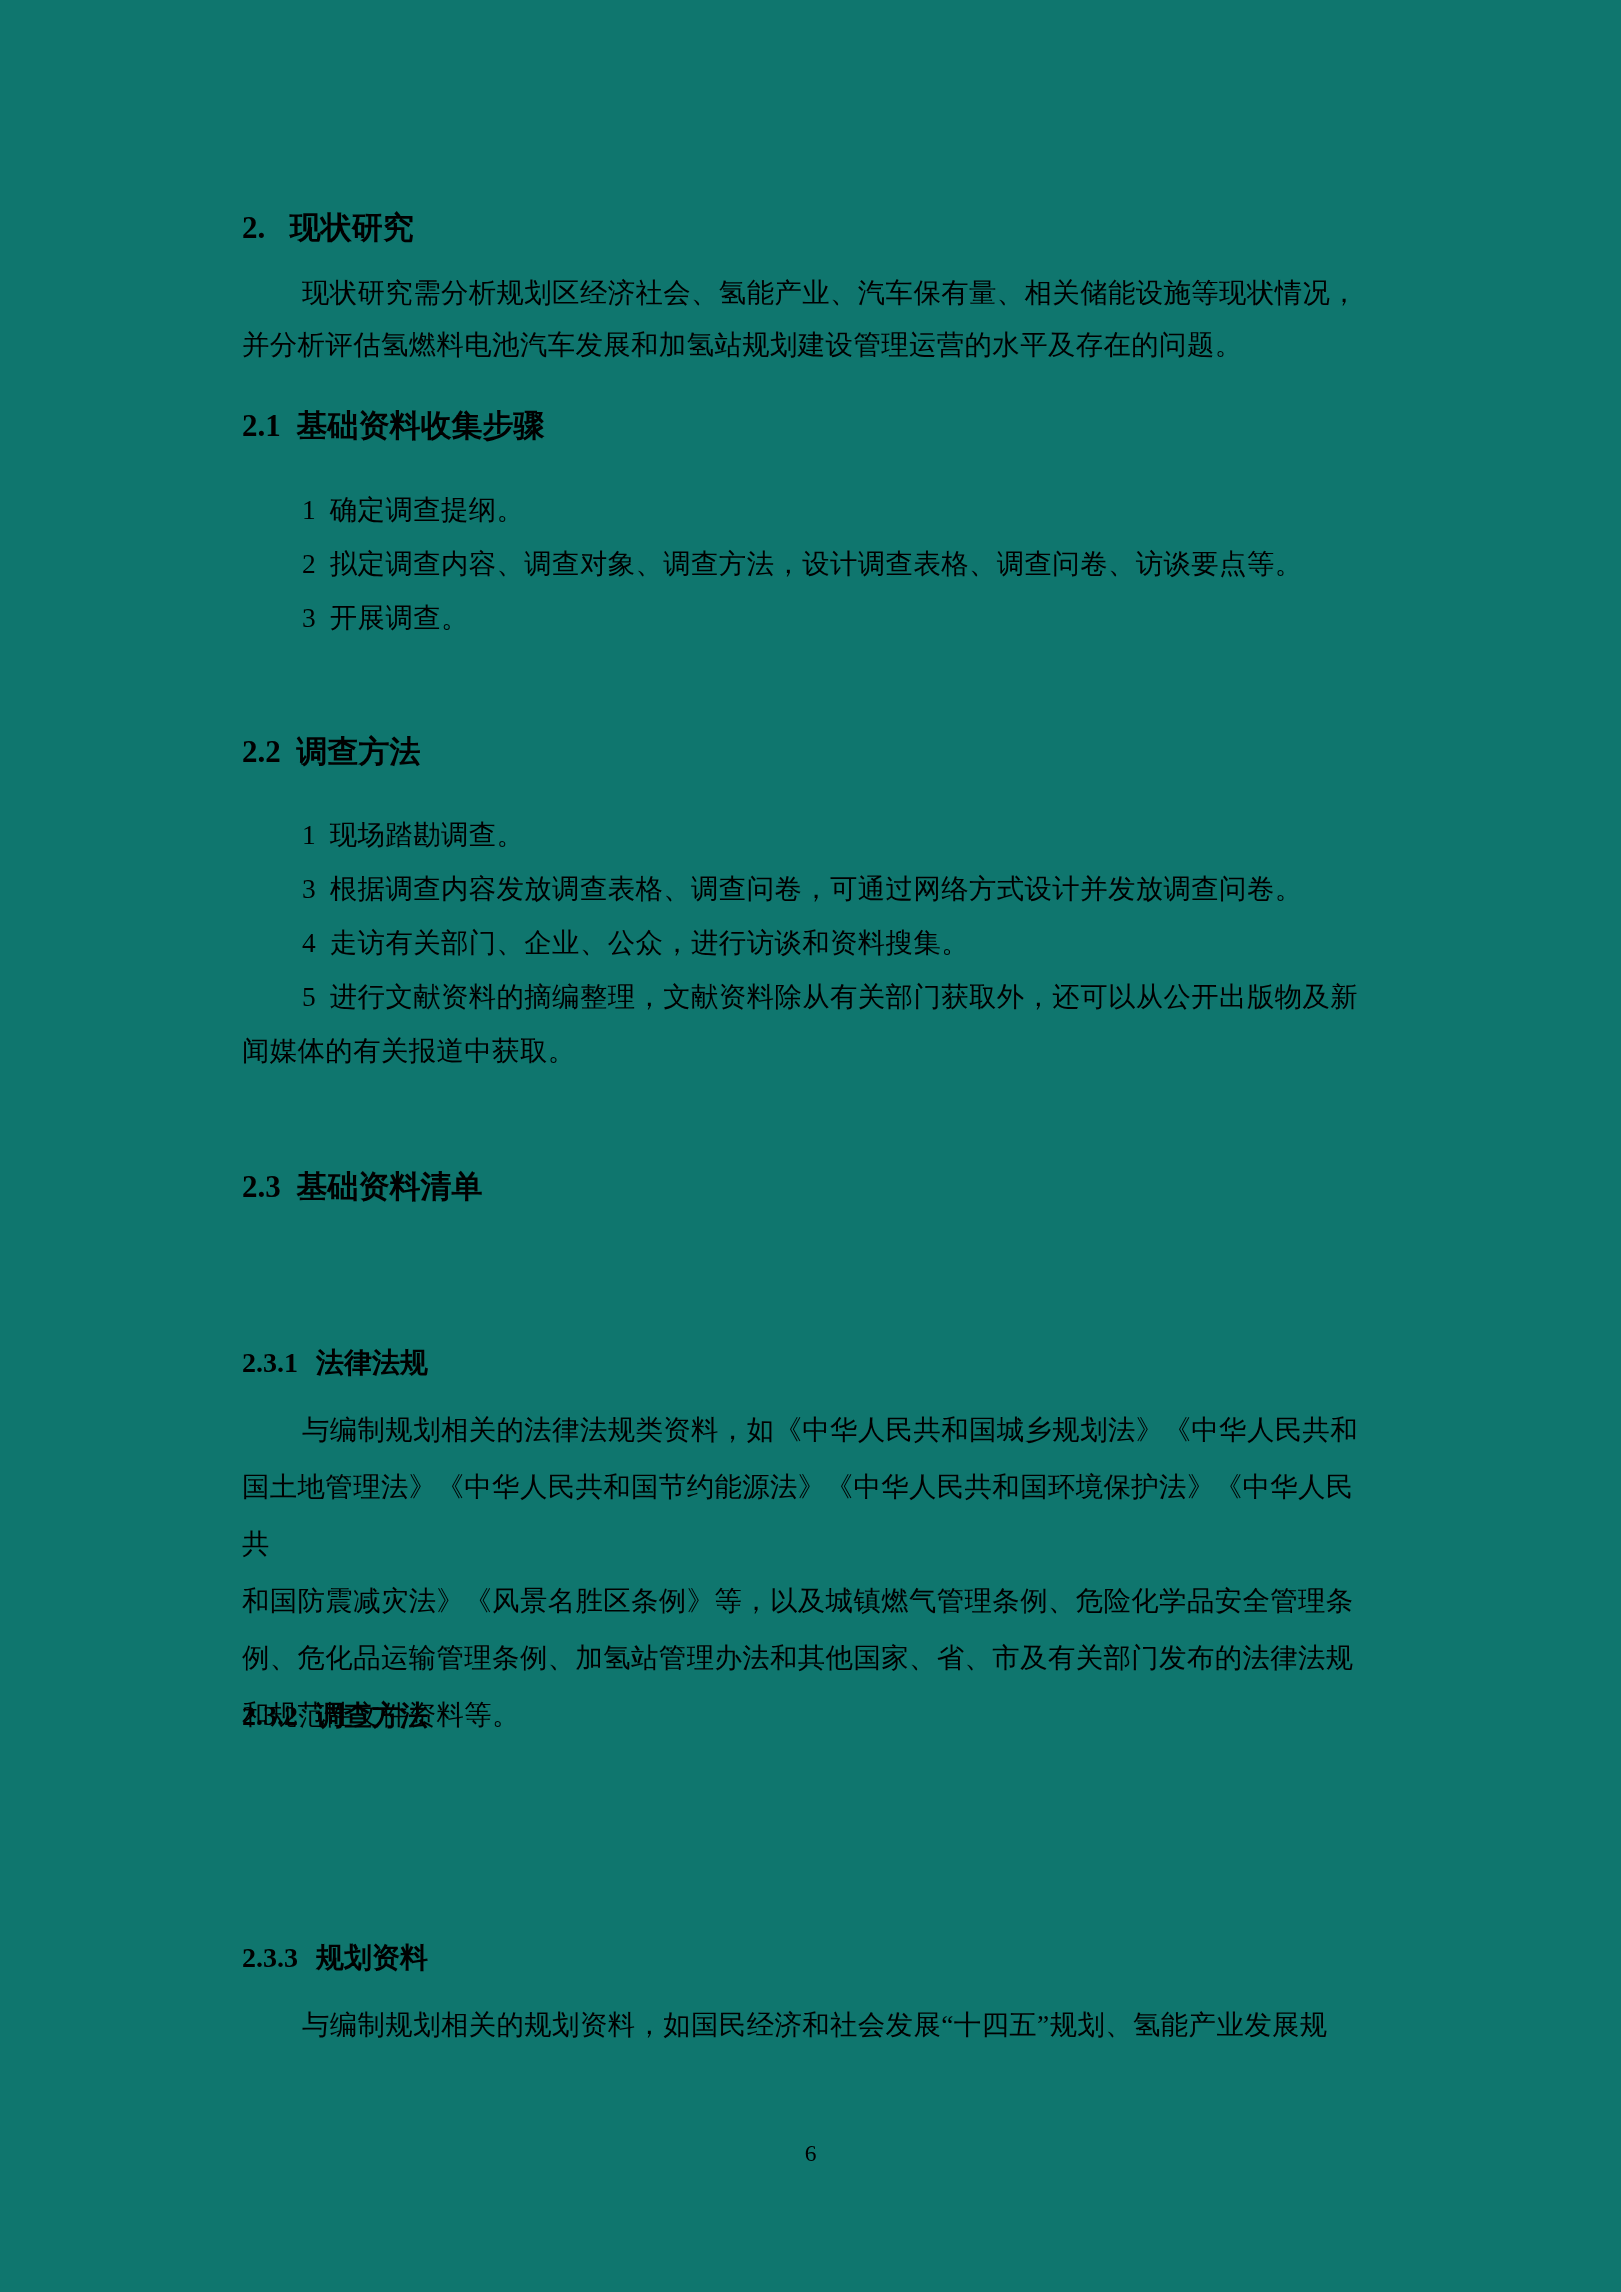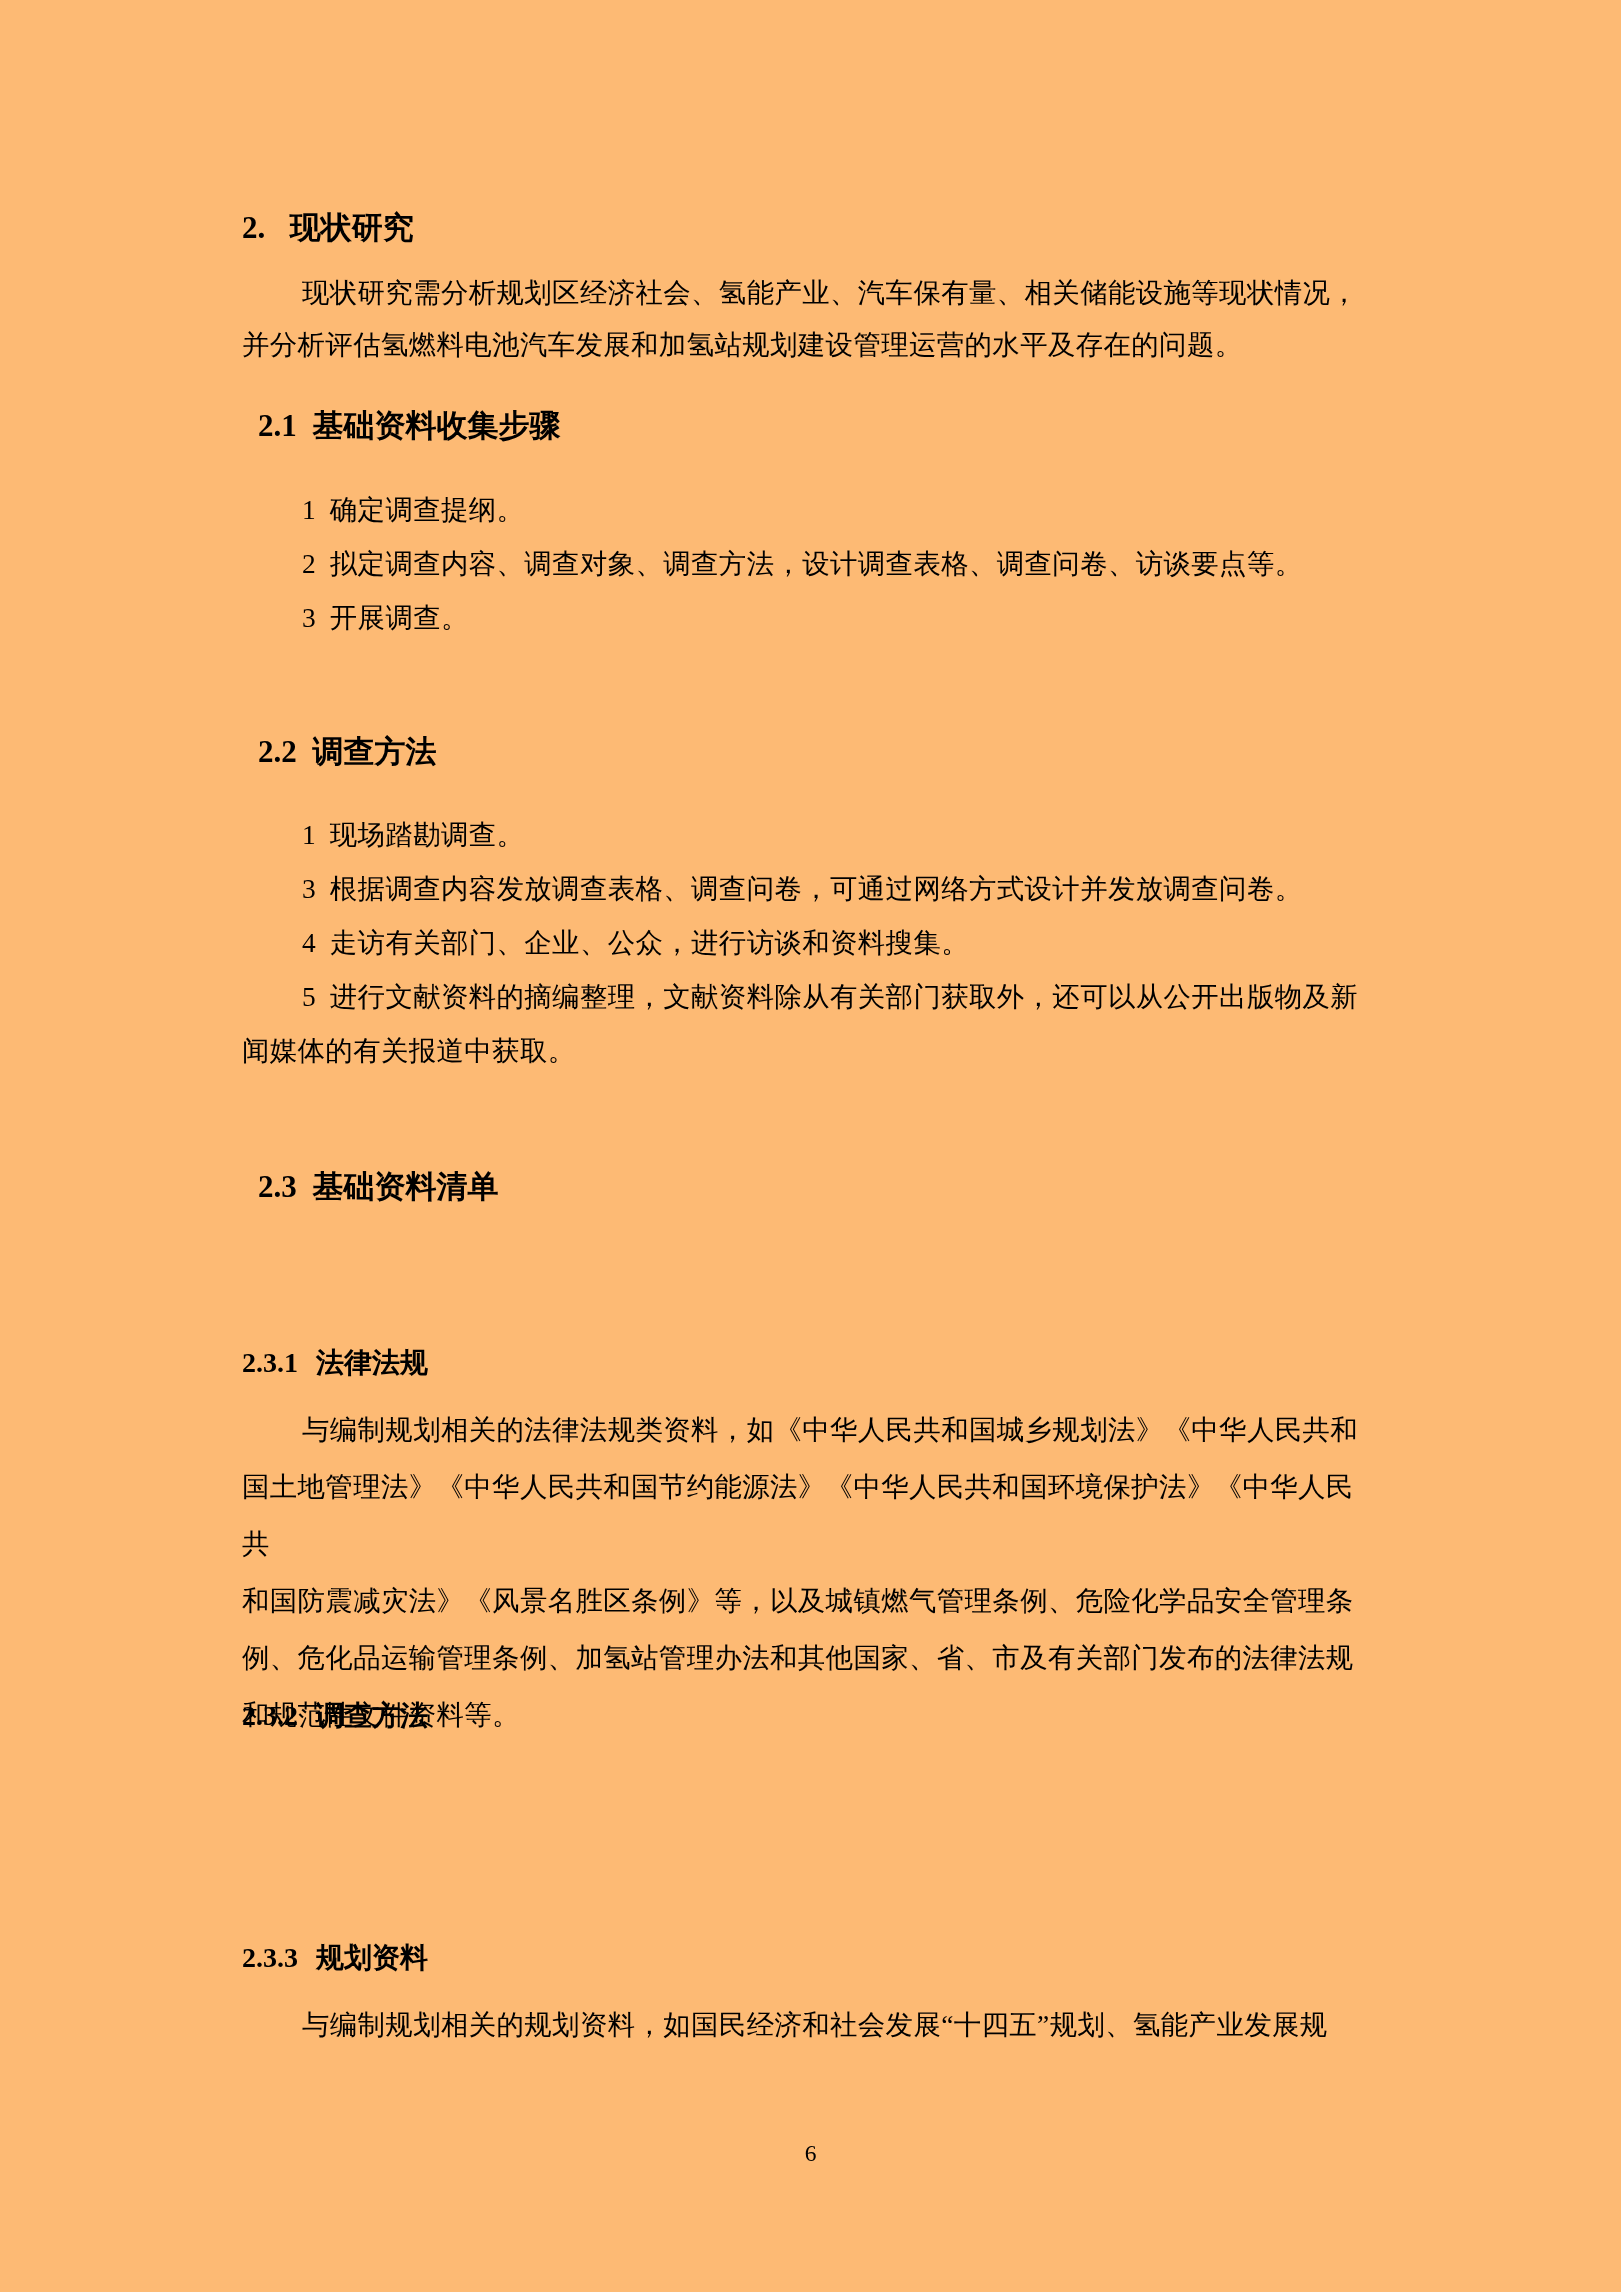--- a/index.html
+++ b/index.html
@@ -1,42 +1,42 @@
 <!DOCTYPE html>
 <html><head>
 <meta charset="utf-8">
 <style>
   html, body { margin: 0; padding: 0; background: #e8e8e8; }
   .page {
     position: relative;
     width: 1621px;
     height: 2293px;
     margin: 0 auto;
-    background: #fdba74;
+    background: #0f766e;
     color: #000000;
     font-family: "Liberation Serif", "DejaVu Serif", serif;
     overflow: hidden;
   }
   .heading {
     position: absolute;
     left: 242px;
     white-space: nowrap;
     font-family: "Liberation Sans", "DejaVu Sans", sans-serif;
     font-weight: bold;
     line-height: 1.15;
   }
   .h1 { font-size: 31px; }
   .h2 { font-size: 31px; }
   .h3 { font-size: 28px; }
   .h-num {
     font-family: "Liberation Serif", "DejaVu Serif", serif;
     font-weight: bold;
   }
   .h1 .h-num { margin-right: 24.5px; }
-  .h2 .h-num { margin-right: 15.7px; margin-left: 16px; }
+  .h2 .h-num { margin-right: 15.7px; }
   .h3 .h-num { margin-right: 18px; }
   .para {
     position: absolute;
     left: 242px;
     width: 1135px;
     font-size: 27.4px;
     letter-spacing: 0.4px;
   }
   .lh53 { line-height: 52px; }
   .lh55 { line-height: 54px; }

